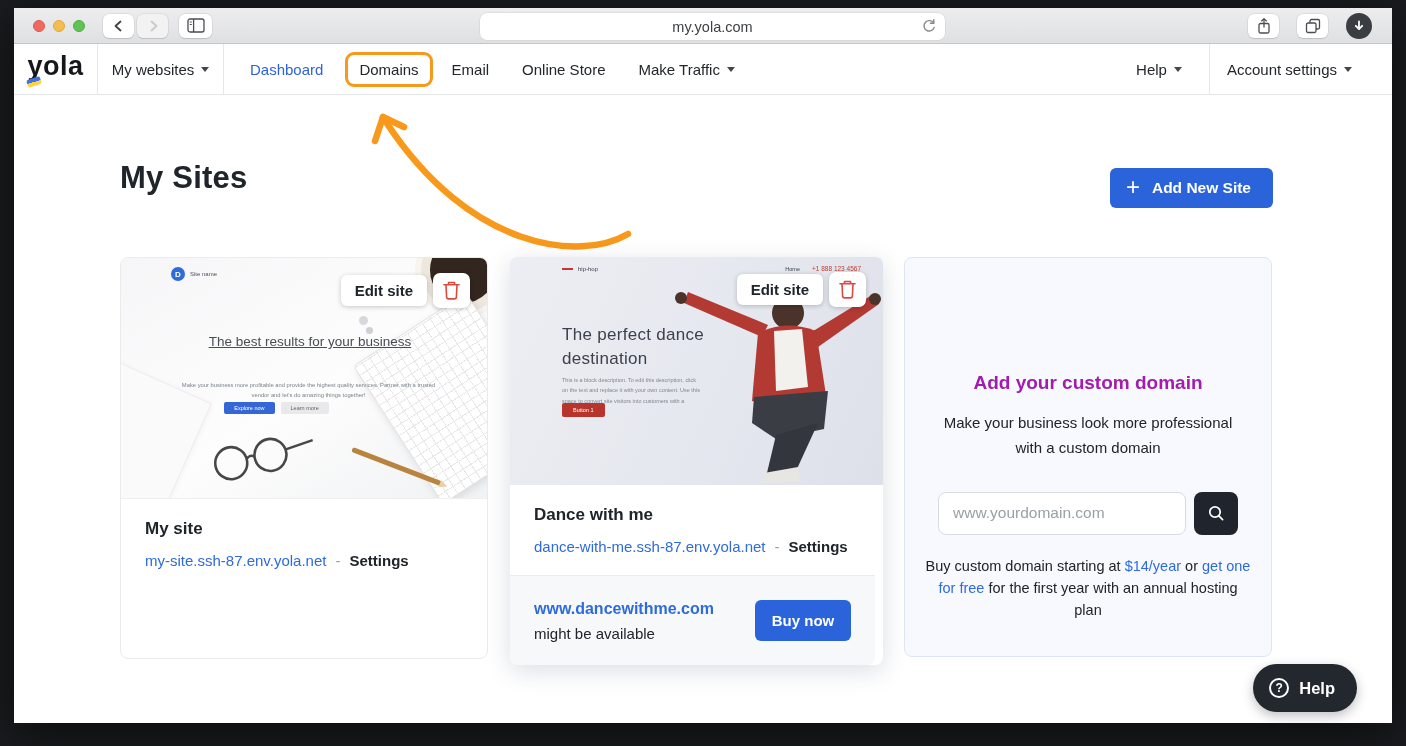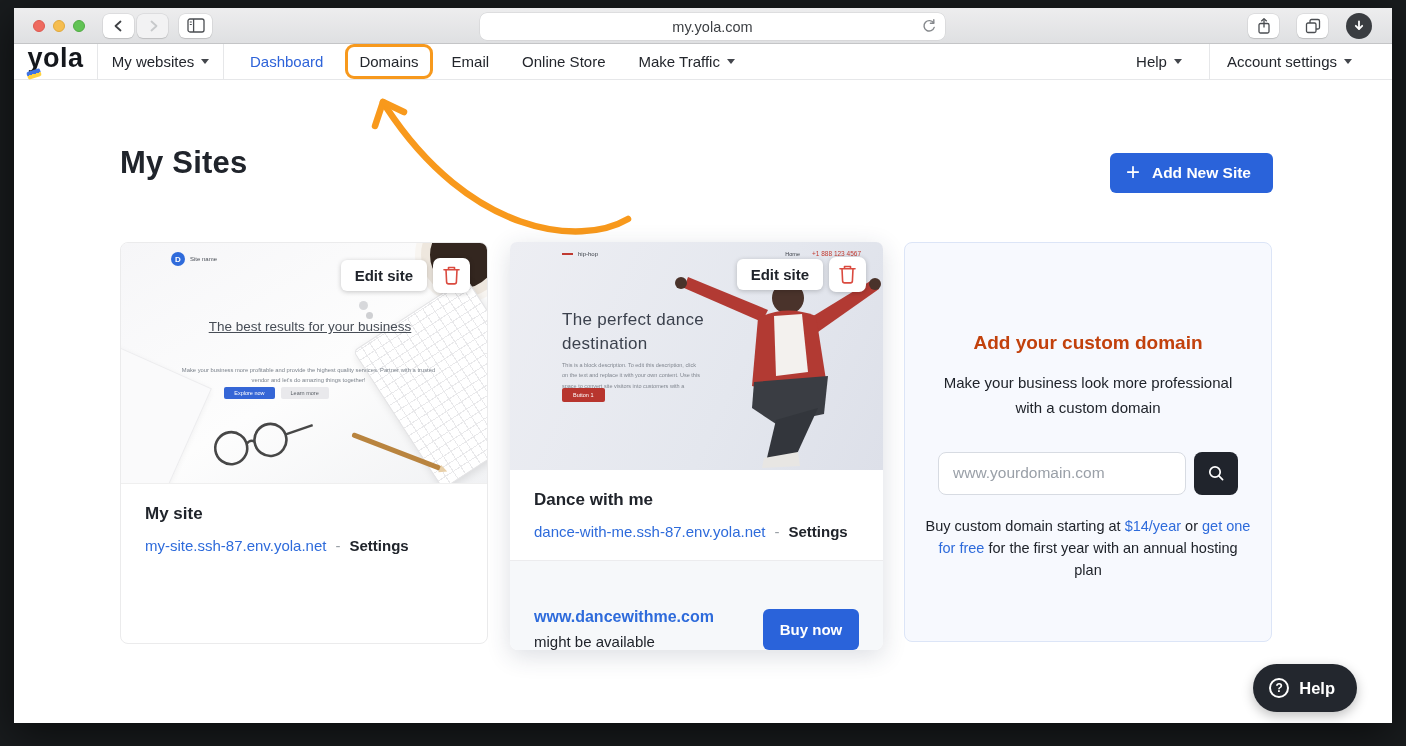--- a/index.html
+++ b/index.html
@@ -42,21 +42,21 @@
     font-size:14.5px; color:#3c3f43;
   }
   .urlbar .reload { position:absolute; right:8px; top:5px; }
   .chrome-right { margin-left:auto; display:flex; align-items:center; gap:15px; }
   .dl-circle {
     width:26px; height:26px; border-radius:50%; background:#3a3d41;
     display:flex; align-items:center; justify-content:center;
   }
   
   .nav {
-    height:36px; background:#fff; border-bottom:1px solid #e6e7e9;
+    height:51px; background:#fff; border-bottom:1px solid #e6e7e9;
     display:flex; align-items:stretch;
   }
   .nav-divider { width:1px; background:#e6e7e9; }
   .logo-cell { width:83px; display:flex; align-items:center; justify-content:center; }
   .logo { position:relative; font-size:27px; font-weight:700; letter-spacing:.5px; color:#14171c; line-height:1; padding-bottom:6px;}
   .logo-accent {
     position:absolute; left:0px; bottom:0px; width:14px; height:8px;
     background:linear-gradient(#3f73e3 50%, #ffd23f 50%);
     border-radius:2px; transform:rotate(-18deg);
   }
@@ -154,31 +154,31 @@
     box-shadow:0 1px 5px rgba(0,0,0,.22); display:flex; align-items:center; justify-content:center; cursor:pointer; }
   
   .card-info { padding:20px 24px 0 24px; }
   .card-title { font-size:17px; font-weight:700; color:#20242b; }
   .card-linkrow { margin-top:13px; font-size:15px; display:flex; align-items:baseline; gap:9px; }
   .site-url { color:#2e6bdb; cursor:pointer; }
   .dash-sep { color:#9aa0a6; }
   .settings-link { color:#20242b; font-weight:700; cursor:pointer; }
   
   .offer {
-    position:absolute; left:0; right:0; bottom:0; height:90px; background:#f6f8fa;
+    position:absolute; left:0; right:8px; bottom:0; height:90px; background:#f6f8fa;
     border-top:1px solid #ececee; border-radius:0 0 8px 8px;
-    display:flex; align-items:flex-end; padding:0 24px;
+    display:flex; align-items:center; padding:0 24px;
   }
   .offer-domain { font-size:16px; font-weight:700; color:#2e6bdb; }
   .offer-status { font-size:15px; color:#20242b; margin-top:7px; }
   .buy-btn { margin-left:auto; width:96px; height:41px; background:#2a63da; color:#fff; border:none;
     border-radius:6px; font-family:inherit; font-size:15px; font-weight:700; cursor:pointer; }
   
   .card3 { text-align:center; }
-  .c3-title { font-size:19px; font-weight:700; color:#c2410c; margin-top:89px; }
+  .c3-title { font-size:19px; font-weight:700; color:#a21caf; margin-top:114px; }
   .c3-sub { font-size:15px; color:#20242b; line-height:1.65; margin:17px auto 0; width:310px; }
   .c3-search { display:flex; justify-content:center; gap:8px; margin-top:31px; padding-left:33px; padding-right:33px; }
   .domain-input { flex:1; height:43px; border:1px solid #d7dbe2; border-radius:8px; background:#fff;
     font-family:inherit; font-size:15.5px; color:#ef4444; padding:0 14px; outline:none; }
   .domain-input::placeholder { color:#9aa0a8; }
   .search-btn { width:44px; height:43px; background:#20242c; border:none; border-radius:8px;
     display:flex; align-items:center; justify-content:center; cursor:pointer; }
   .c3-note { font-size:14.5px; color:#20242b; line-height:1.55; margin:20px auto 0; width:330px; }
   .c3-note .blue { color:#2e6bdb; cursor:pointer; }
   

